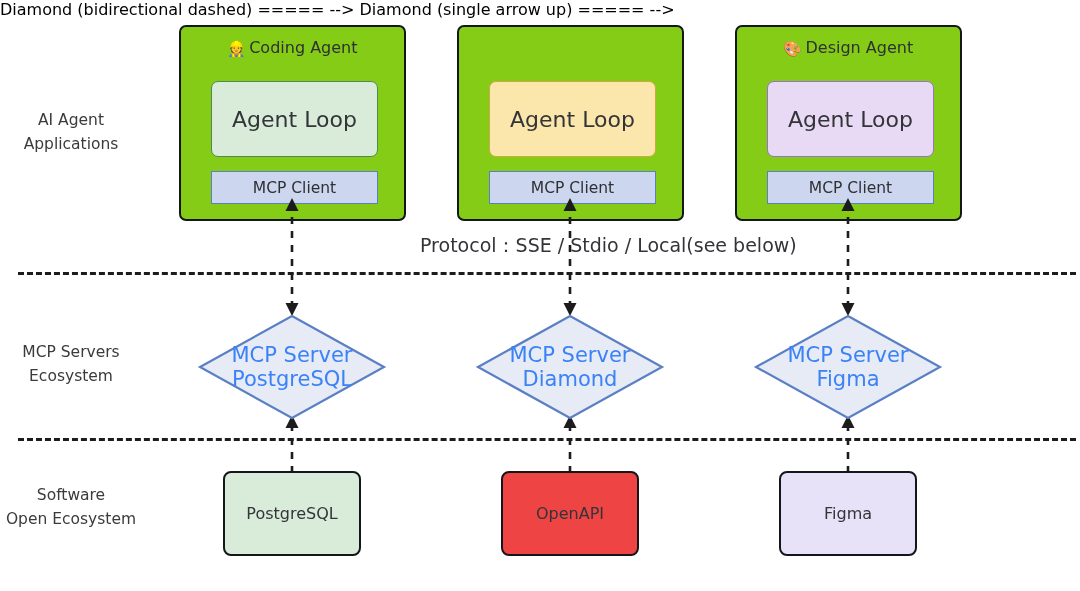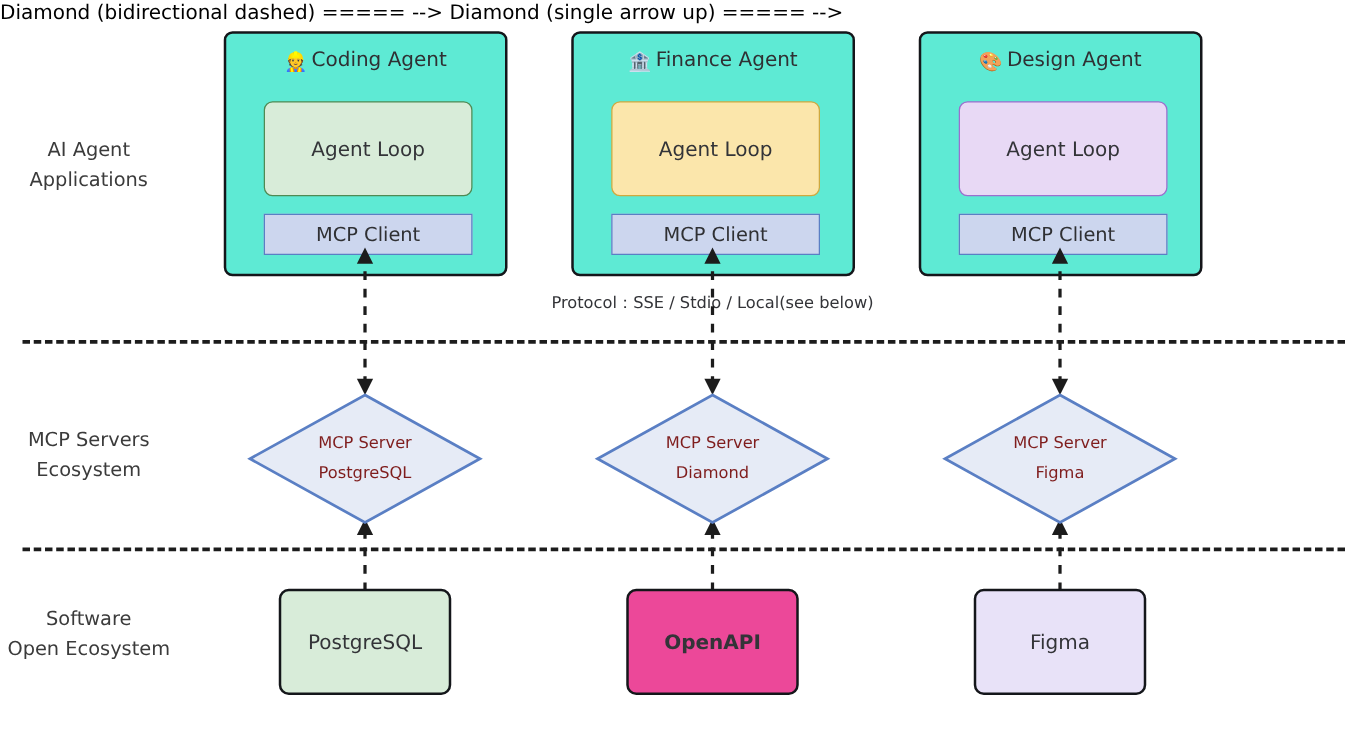--- a/index.html
+++ b/index.html
@@ -35,21 +35,21 @@
     height: 0;
     border-top: 3px dashed #1c1c1c;
   }
 
   
   .agent-card {
     position: absolute;
     top: 25px;
     width: 227px;
     height: 196px;
-    background: #5eead4;
+    background: #84cc16;
     border: 2.4px solid #14161a;
     border-radius: 7px;
     box-sizing: border-box;
   }
   .agent-title {
     position: absolute;
     top: 11px;
     left: 0;
     width: 100%;
     text-align: center;
@@ -66,21 +66,21 @@
     position: absolute;
     top: 54px;
     left: 30px;
     width: 167px;
     height: 76px;
     border-radius: 7px;
     box-sizing: border-box;
     display: flex;
     align-items: center;
     justify-content: center;
-    font-size: 16px;
+    font-size: 22px;
     color: #333438;
   }
   .mcp-client {
     position: absolute;
     top: 144px;
     left: 30px;
     width: 167px;
     height: 33px;
     background: #ccd6ee;
     border: 1.8px solid #5a7fc4;
@@ -101,22 +101,22 @@
     height: 108px;
   }
   .diamond-wrap svg { display: block; }
   .diamond-label {
     position: absolute;
     inset: 0;
     display: flex;
     flex-direction: column;
     align-items: center;
     justify-content: center;
-    font-size: 13px;
-    color: #7f1d1d;
+    font-size: 21px;
+    color: #3b82f6;
     line-height: 24px;
     pointer-events: none;
   }
 
   
   .soft-box {
     position: absolute;
     top: 471px;
     width: 138px;
     height: 85px;
@@ -134,21 +134,21 @@
   .conn {
     position: absolute;
     width: 26px;
   }
   .conn svg { display: block; overflow: visible; }
 
   
   .annot {
     position: absolute;
     text-align: center;
-    font-size: 13px;
+    font-size: 19px;
     color: #333438;
     white-space: nowrap;
   }
 </style>
 </head>
 <body>
 
 <div id="canvas">
 
   
@@ -168,23 +168,20 @@
   <div class="agent-card" style="left:179px;">
     <div class="agent-title">
       <span class="emoji">👷</span><span>Coding Agent</span>
     </div>
     <div class="agent-loop" style="background:#d8ecd9; border:1.8px solid #4f8a54;">Agent Loop</div>
     <div class="mcp-client">MCP Client</div>
   </div>
 
   
   <div class="agent-card" style="left:457px;">
-    <div class="agent-title">
-      <span class="emoji">🏦</span><span>Finance Agent</span>
-    </div>
     <div class="agent-loop" style="background:#fbe6ab; border:1.8px solid #cfa93f;">Agent Loop</div>
     <div class="mcp-client">MCP Client</div>
   </div>
 
   
   <div class="agent-card" style="left:735px;">
     <div class="agent-title">
       <span class="emoji">🎨</span><span>Design Agent</span>
     </div>
     <div class="agent-loop" style="background:#e8d9f5; border:1.8px solid #9b6fce;">Agent Loop</div>
@@ -263,16 +260,16 @@
       <polygon points="95,3 187,54 95,105 3,54" fill="#e6ebf6" stroke="#5a7fc4" stroke-width="2.2"></polygon>
     </svg>
     <div class="diamond-label">
       <span>MCP Server</span>
       <span>Figma</span>
     </div>
   </div>
 
   
   <div class="soft-box" style="left:223px; background:#d8ecd9;">PostgreSQL</div>
-  <div class="soft-box" style="left:501px; background:#ec4899;font-weight:bold;">OpenAPI</div>
+  <div class="soft-box" style="left:501px; background:#ef4444;">OpenAPI</div>
   <div class="soft-box" style="left:779px; background:#e8e2f8;">Figma</div>
 
 </div>
 
 </body></html>

